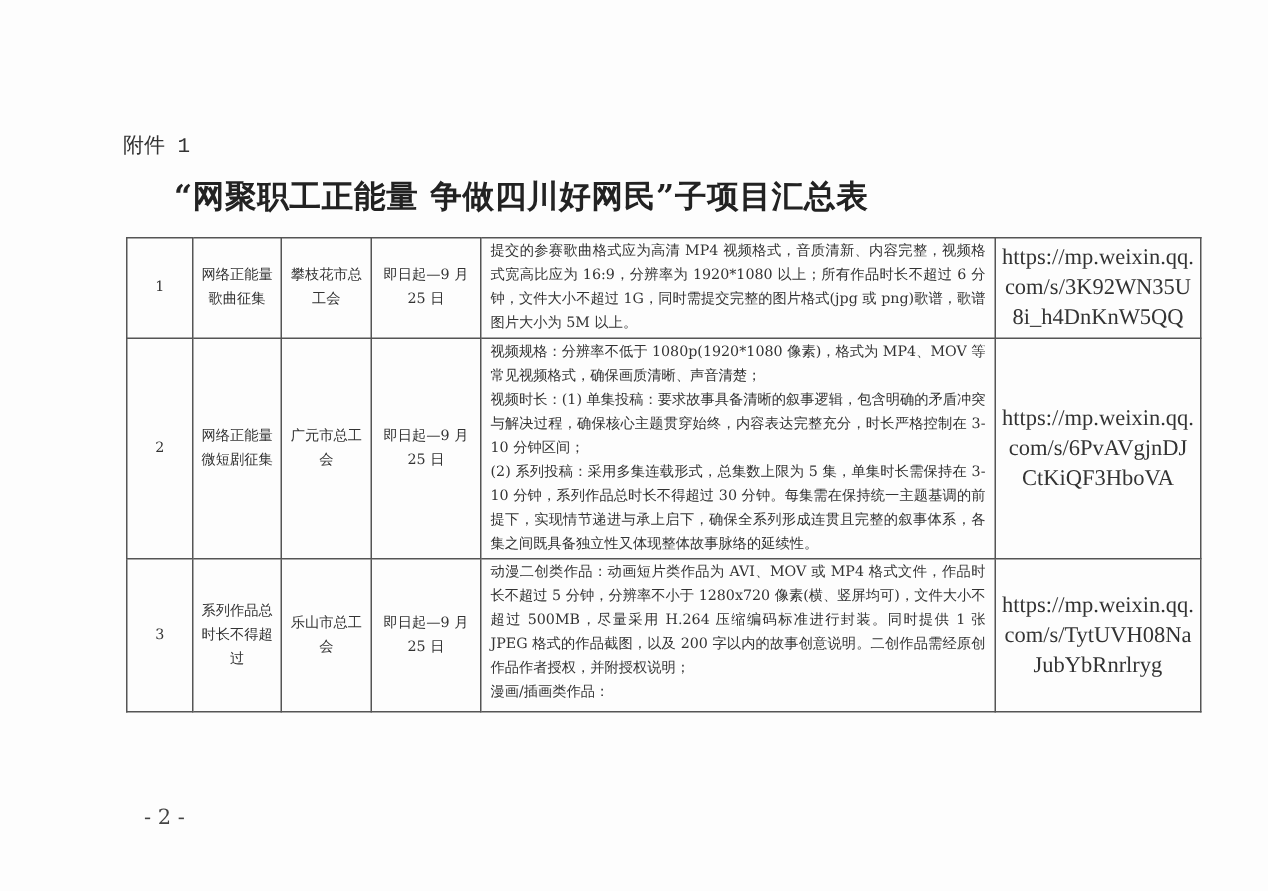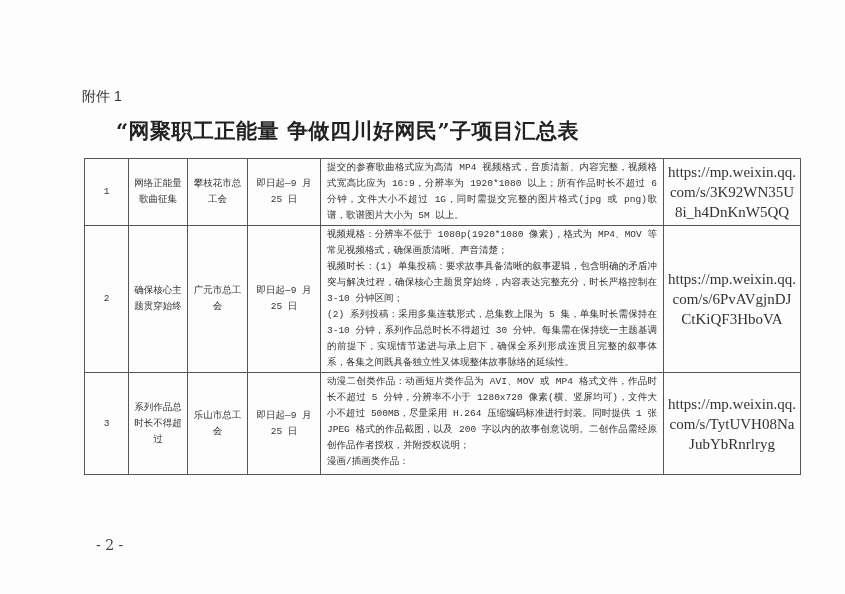--- a/index.html
+++ b/index.html
@@ -1,23 +1,23 @@
 <!DOCTYPE html>
 <html><head>
 <meta charset="utf-8">
 <style>
   html, body { margin:0; padding:0; }
   body { width:845px; height:594px; background:#fdfdfd; position:relative; overflow:hidden;
          font-family:"DejaVu Serif", serif; color:#2a2a2a; }
-  .annex { position:absolute; left:82px; top:88px; font-family:Liberation Sans, sans-serif; font-size:14px; color:#333; }
+  .annex { position:absolute; left:82px; top:88px; font-family:Liberation Mono, monospace; font-size:14px; color:#333; }
   .title { position:absolute; left:0; width:695px; top:117px; text-align:center; font-size:21px; font-weight:bold; color:#222; letter-spacing:0.5px; }
   table { position:absolute; left:84px; top:158px; border-collapse:collapse; table-layout:fixed; }
   td, th { border:1px solid #555; padding:0 4px; vertical-align:middle; text-align:center; }
   th { font-weight:normal; font-size:15px; line-height:24px; height:48px; color:#222; }
-  td { font-size:9.5px; line-height:16px; color:#333;font-family:Liberation Mono, monospace; }
+  td { font-size:9.5px; line-height:16px; color:#333; }
   td.req { text-align:justify; text-align-last:left; vertical-align:top; padding:1px 6px; line-height:16px; font-size:9.5px; }
   td.url { font-family:Liberation Serif, serif; font-size:15px; line-height:20px; word-break:break-all; }
   td.url.serif { font-family:"Liberation Serif", serif; font-size:15px; }
   .pageno { position:absolute; left:96px; top:537px; font-size:14px; color:#444; }
 </style>
 </head>
 <body>
 
 <div class="annex">附件 1</div>
 <div class="title">“网聚职工正能量 争做四川好网民”子项目汇总表</div>
@@ -35,21 +35,21 @@
   <tr style="height:66px">
     <td>1</td>
     <td>网络正能量歌曲征集</td>
     <td>攀枝花市总工会</td>
     <td>即日起—9 月 25 日</td>
     <td class="req">提交的参赛歌曲格式应为高清 MP4 视频格式，音质清新、内容完整，视频格式宽高比应为 16:9，分辨率为 1920*1080 以上；所有作品时长不超过 6 分钟，文件大小不超过 1G，同时需提交完整的图片格式(jpg 或 png)歌谱，歌谱图片大小为 5M 以上。</td>
     <td class="url">https://mp.weixin.qq.com/s/3K92WN35U8i_h4DnKnW5QQ</td>
   </tr>
   <tr style="height:130px">
     <td>2</td>
-    <td>确保核心主题贯穿始终</td>
+    <td>网络正能量微短剧征集</td>
     <td>广元市总工会</td>
     <td>即日起—9 月 25 日</td>
     <td class="req" style="white-space:pre-line">视频规格：分辨率不低于 1080p(1920*1080 像素)，格式为 MP4、MOV 等常见视频格式，确保画质清晰、声音清楚；
 视频时长：(1) 单集投稿：要求故事具备清晰的叙事逻辑，包含明确的矛盾冲突与解决过程，确保核心主题贯穿始终，内容表达完整充分，时长严格控制在 3-10 分钟区间；
 (2) 系列投稿：采用多集连载形式，总集数上限为 5 集，单集时长需保持在 3-10 分钟，系列作品总时长不得超过 30 分钟。每集需在保持统一主题基调的前提下，实现情节递进与承上启下，确保全系列形成连贯且完整的叙事体系，各集之间既具备独立性又体现整体故事脉络的延续性。</td>
     <td class="url serif">https://mp.weixin.qq.com/s/6PvAVgjnDJCtKiQF3HboVA</td>
   </tr>
   <tr style="height:102px">
     <td>3</td>
     <td>系列作品总时长不得超过</td>

